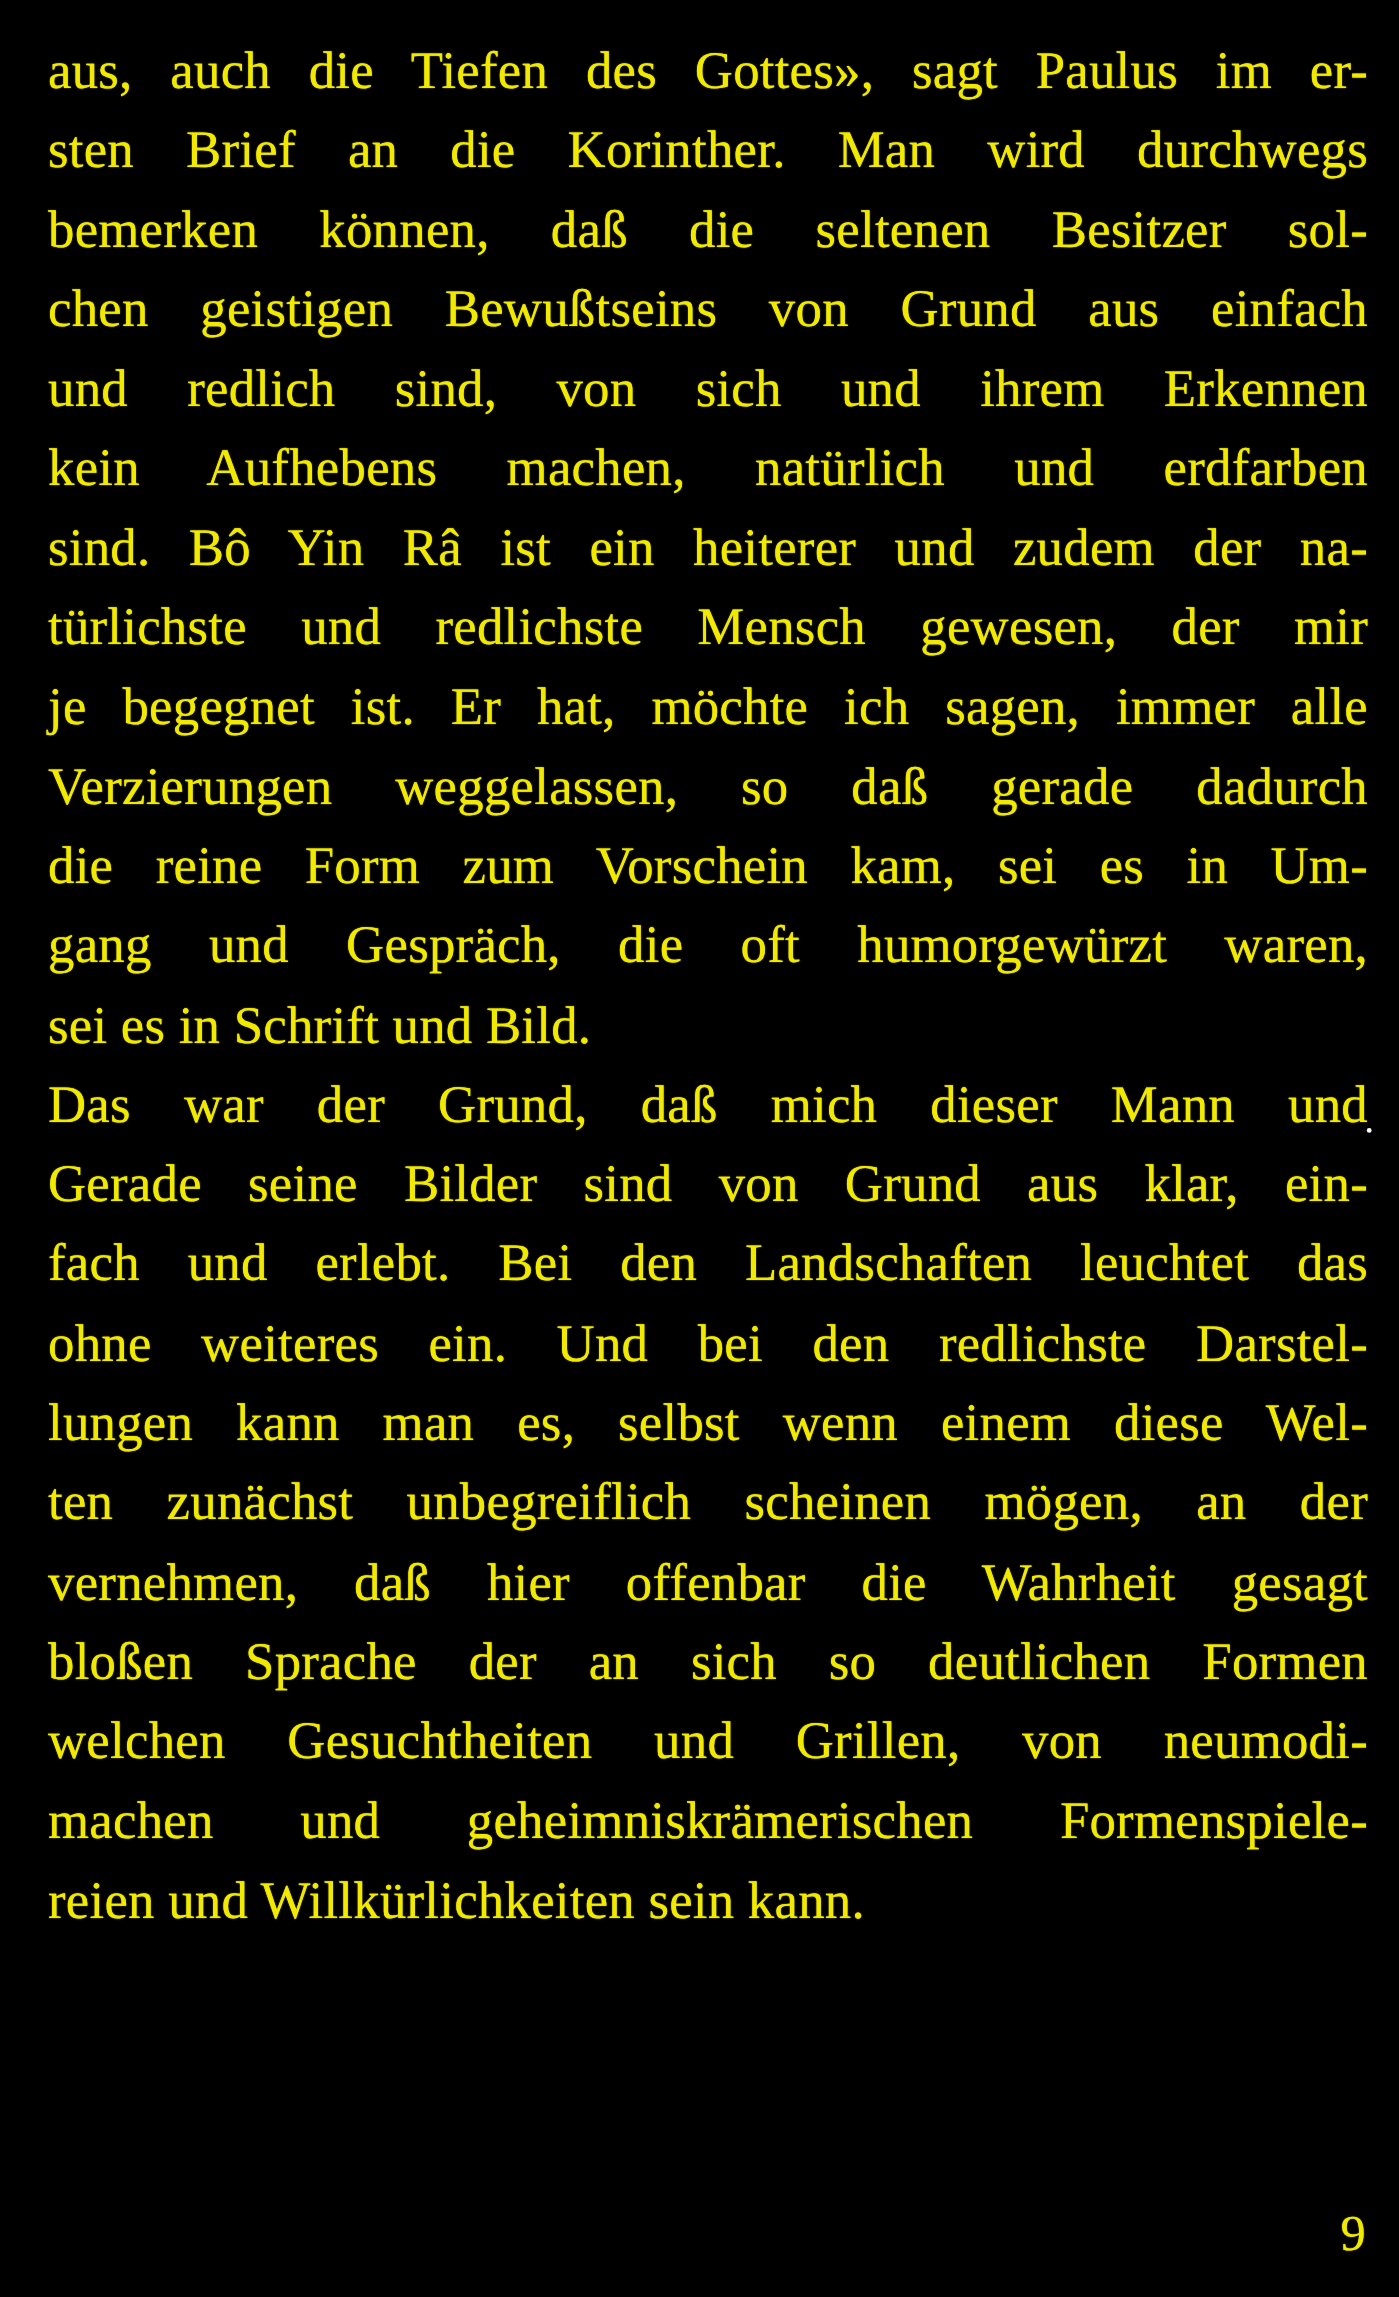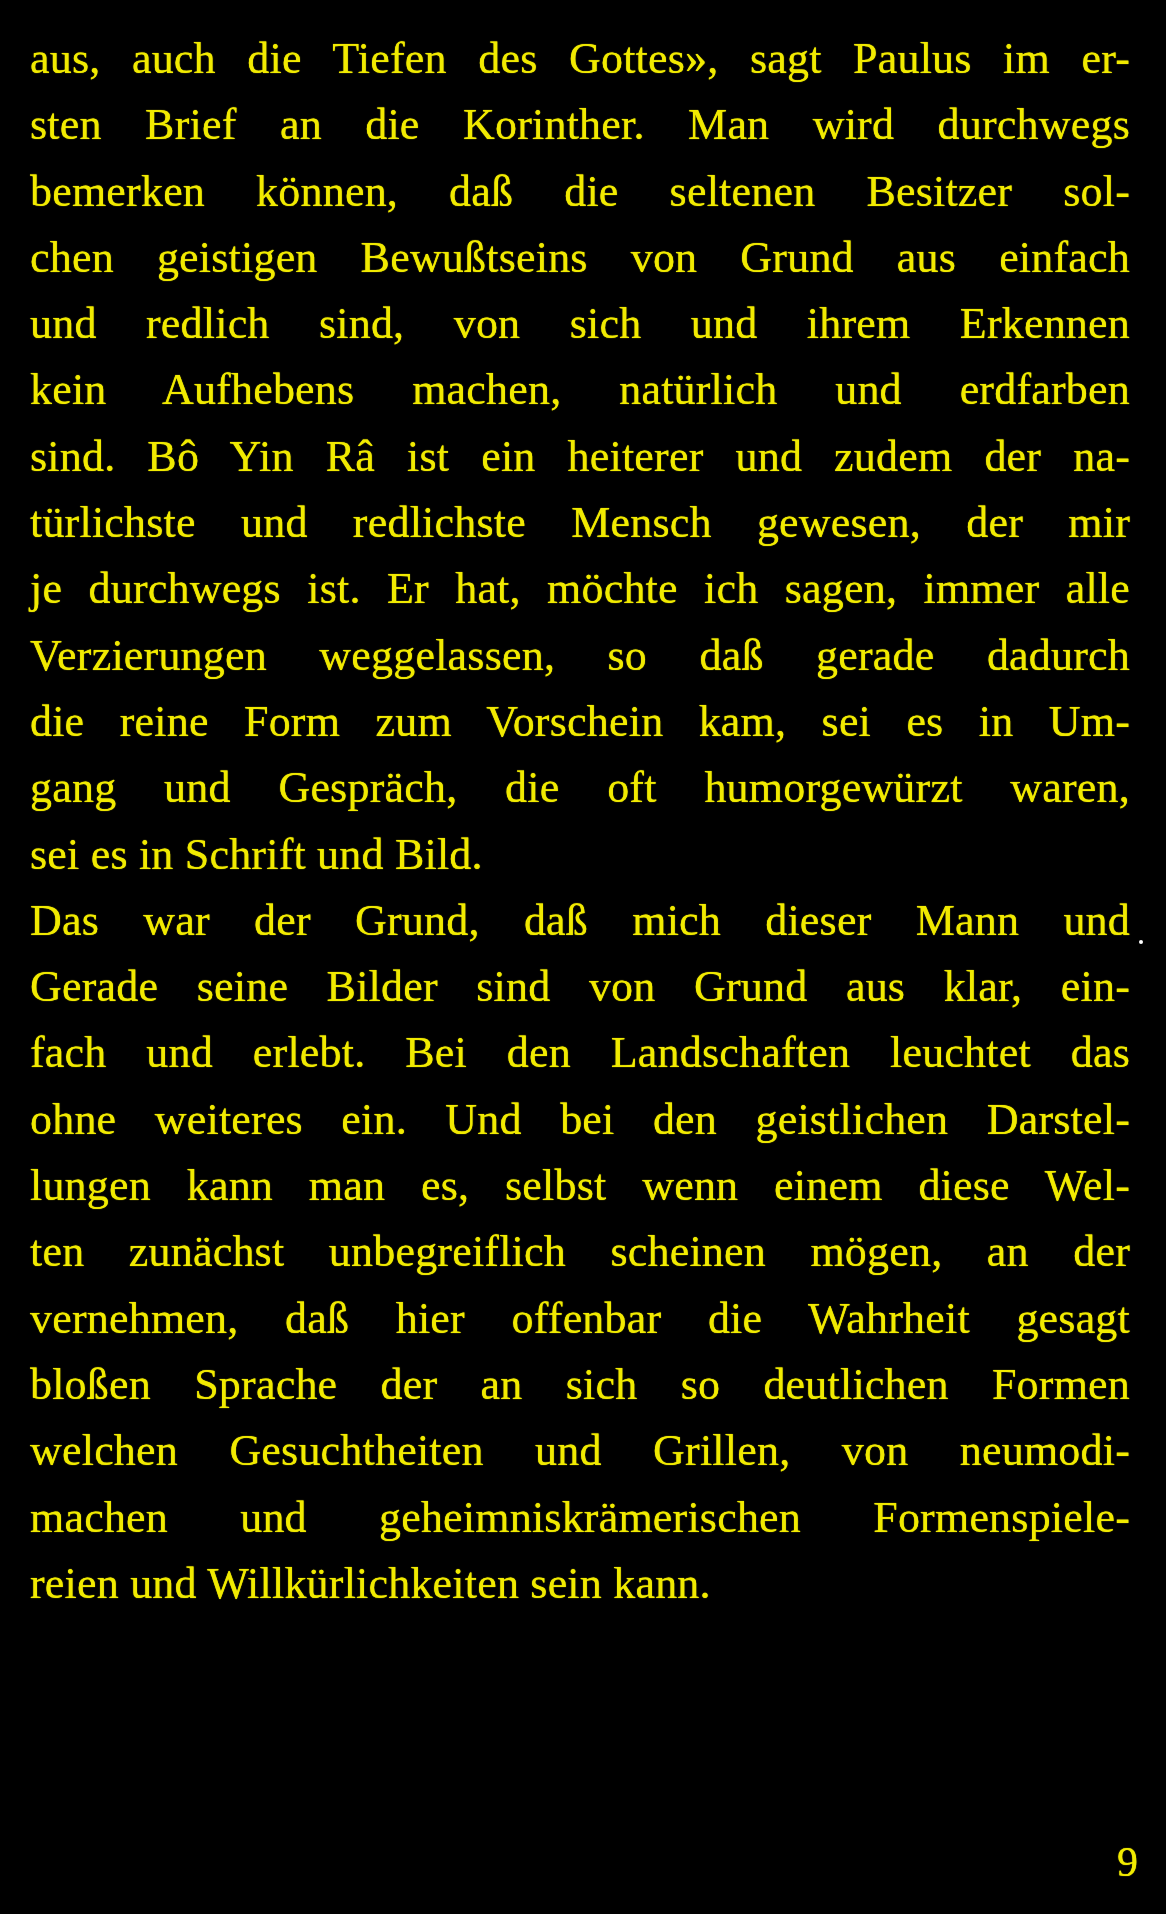--- a/index.html
+++ b/index.html
@@ -17,21 +17,21 @@
     position: absolute;
     inset: 0;
     width: 1166px;
     height: 1914px;
     background: var(--bg-color);
     font-family: "Liberation Serif", "DejaVu Serif", serif;
     color: var(--text-color);
   }
   .text-block {
     position: absolute;
-    left: 30px;
+    left: 40px;
     top: 26px;
     width: 1100px;
   }
   .line {
     font-size: 44px;
     line-height: 66.3px;
     height: 66.3px;
     color: var(--text-color);
     text-align: justify;
     text-align-last: justify;
@@ -70,29 +70,29 @@
 <div class="page">
   <div class="text-block">
     <div class="line">aus, auch die Tiefen des Gottes», sagt Paulus im er-</div>
     <div class="line">sten Brief an die Korinther. Man wird durchwegs</div>
     <div class="line">bemerken können, daß die seltenen Besitzer sol-</div>
     <div class="line">chen geistigen Bewußtseins von Grund aus einfach</div>
     <div class="line">und redlich sind, von sich und ihrem Erkennen</div>
     <div class="line">kein Aufhebens machen, natürlich und erdfarben</div>
     <div class="line">sind. Bô Yin Râ ist ein heiterer und zudem der na-</div>
     <div class="line">türlichste und redlichste Mensch gewesen, der mir</div>
-    <div class="line">je durchwegs ist. Er hat, möchte ich sagen, immer alle</div>
+    <div class="line">je begegnet ist. Er hat, möchte ich sagen, immer alle</div>
     <div class="line">Verzierungen weggelassen, so daß gerade dadurch</div>
     <div class="line">die reine Form zum Vorschein kam, sei es in Um-</div>
     <div class="line">gang und Gespräch, die oft humorgewürzt waren,</div>
     <div class="line ragged">sei es in Schrift und Bild.</div>
     <div class="line">Das war der Grund, daß mich dieser Mann und</div>
     <div class="line">Gerade seine Bilder sind von Grund aus klar, ein-</div>
     <div class="line">fach und erlebt. Bei den Landschaften leuchtet das</div>
-    <div class="line">ohne weiteres ein. Und bei den geistlichen Darstel-</div>
+    <div class="line">ohne weiteres ein. Und bei den redlichste Darstel-</div>
     <div class="line">lungen kann man es, selbst wenn einem diese Wel-</div>
     <div class="line">ten zunächst unbegreiflich scheinen mögen, an der</div>
     <div class="line">vernehmen, daß hier offenbar die Wahrheit gesagt</div>
     <div class="line">bloßen Sprache der an sich so deutlichen Formen</div>
     <div class="line">welchen Gesuchtheiten und Grillen, von neumodi-</div>
     <div class="line">machen und geheimniskrämerischen Formenspiele-</div>
     <div class="line ragged">reien und Willkürlichkeiten sein kann.</div>
   </div>
 
   <div class="scan-speck"></div>

